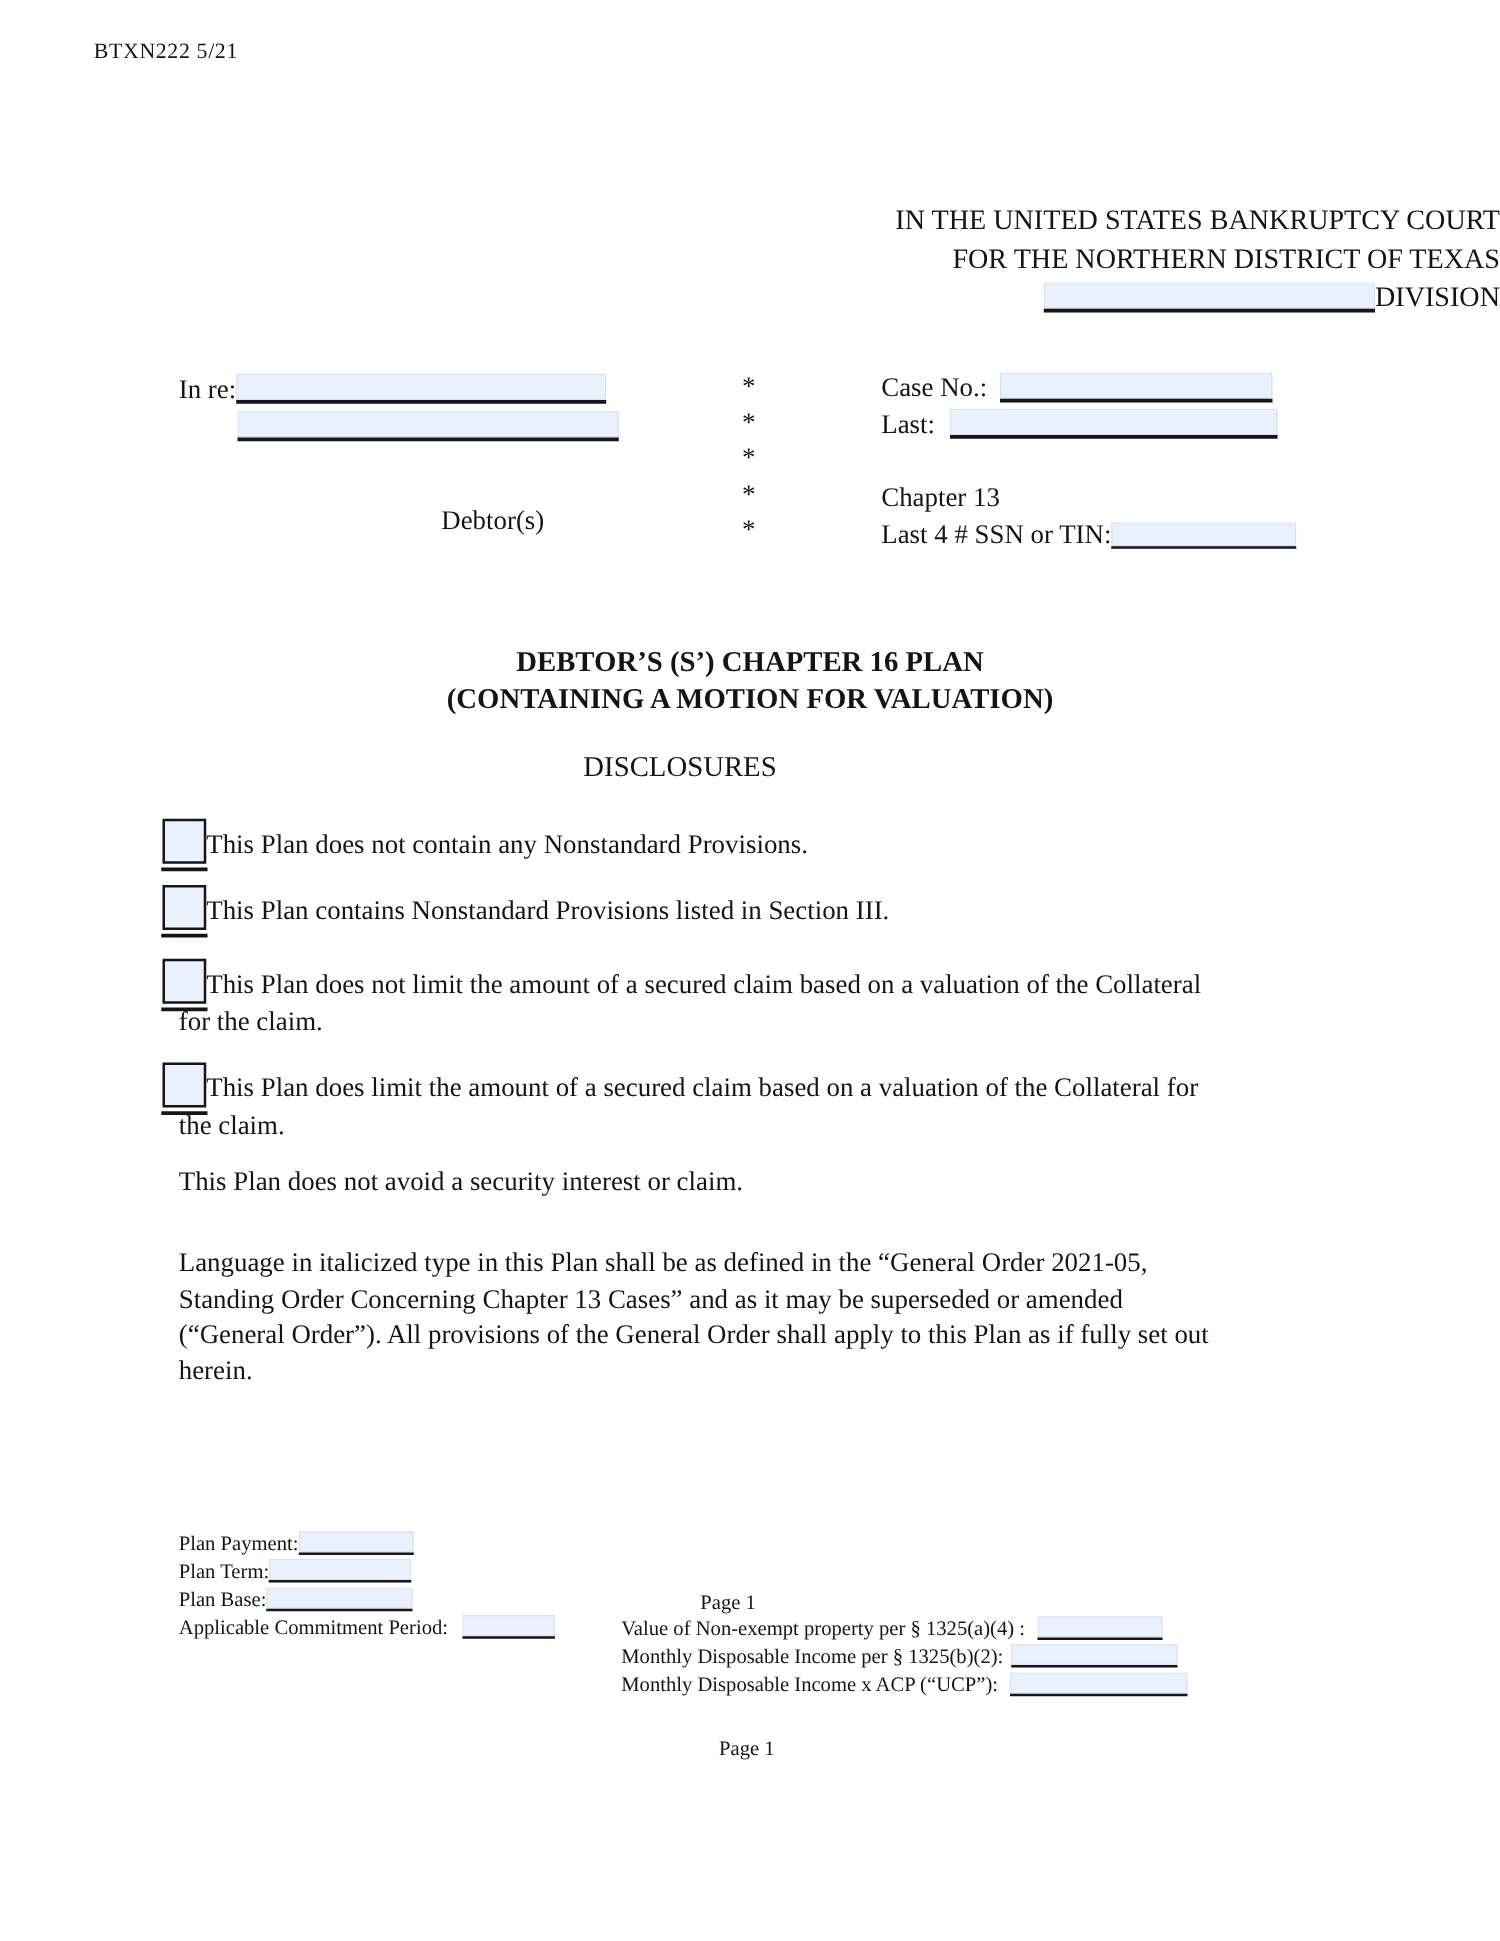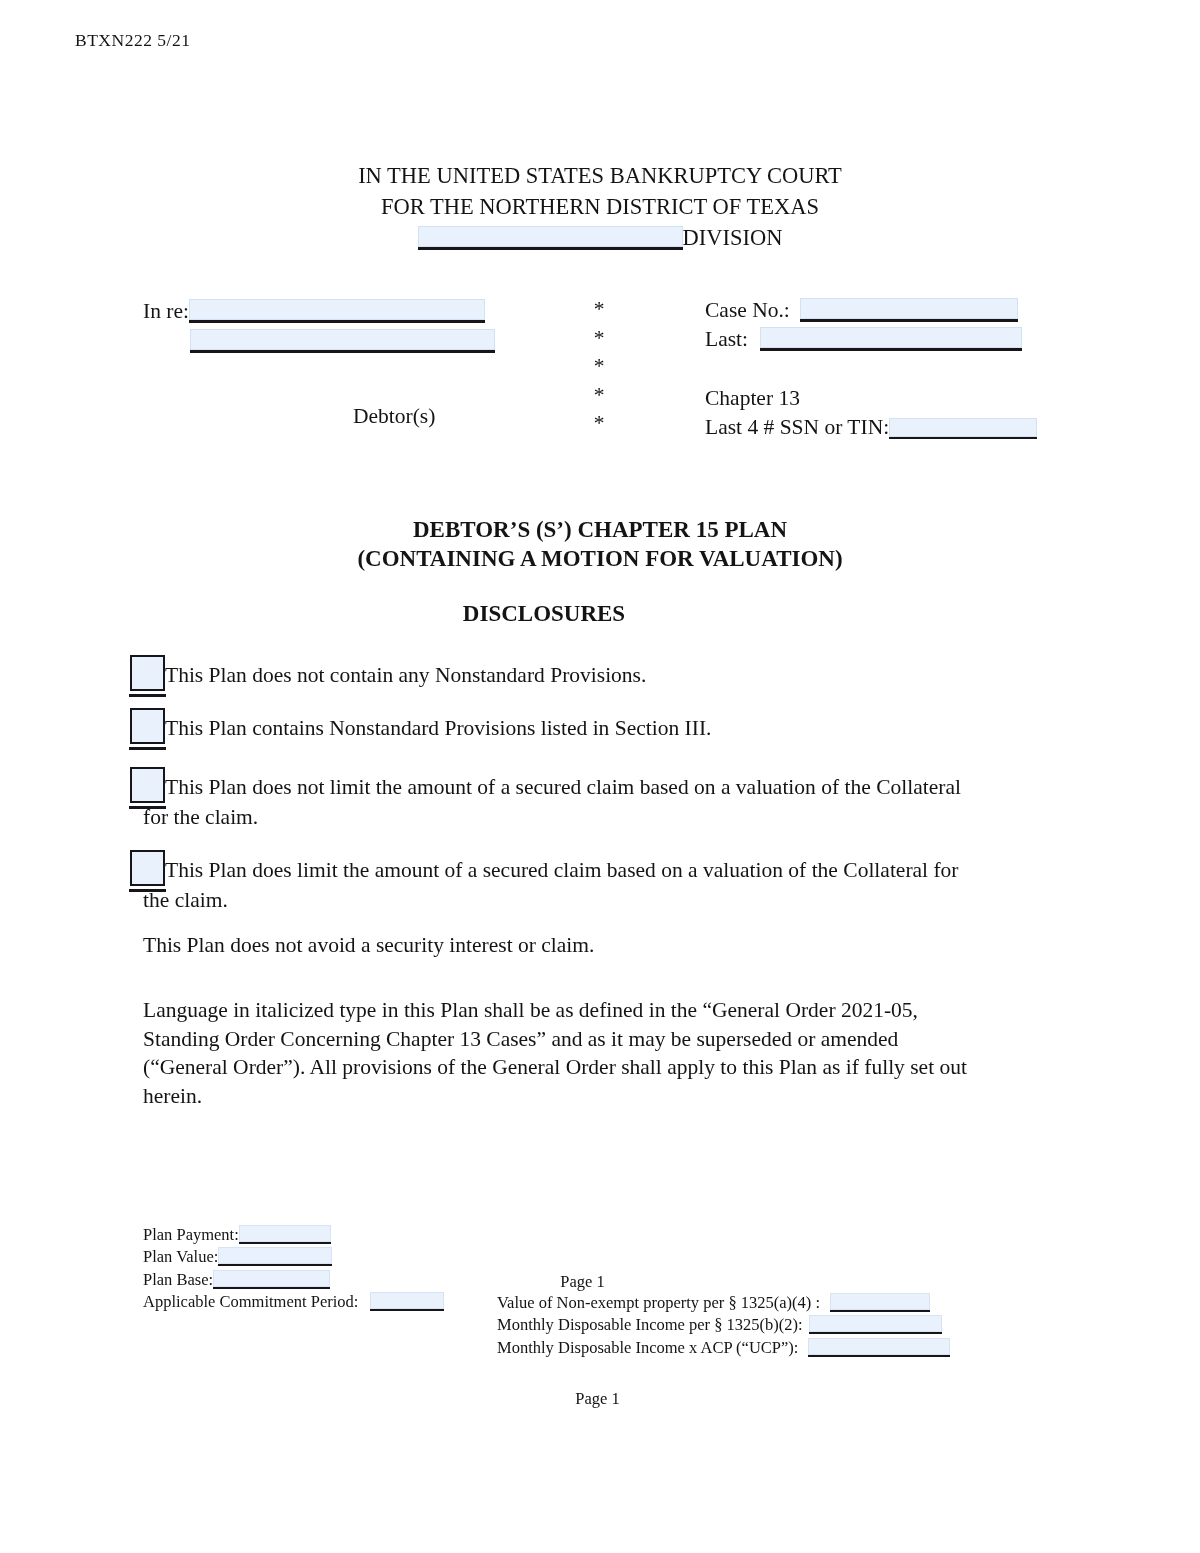--- a/index.html
+++ b/index.html
@@ -10,21 +10,21 @@
     background:#ffffff;
     font-family:"Liberation Serif","DejaVu Serif",serif;
     color:#141414;
     overflow:hidden;
   }
   .abs{position:absolute;}
   .it{}
 
   
   .form-code{left:75px;top:30px;font-size:17.5px;letter-spacing:.5px;}
-  .court-block{left:0;top:160px;width:1200px;text-align:center;font-size:22.5px;line-height:31px;}
+  .court-block{left:0;top:160px;width:1200px;text-align:right;font-size:22.5px;line-height:31px;}
 
   
   .field{
     display:inline-block;
     background:#e9f1fc;
     box-shadow:inset 0 0 0 1px #d2e2f5;
     border-bottom:3px solid #15151a;
     height:21px;
     vertical-align:-5px;
   }
@@ -39,21 +39,21 @@
   }
 
   
   .caption-left{left:143px;top:296px;font-size:21.5px;line-height:30px;}
   .debtors-label{left:353px;top:404px;font-size:21.5px;}
   .star-col{left:591px;top:295px;width:16px;text-align:center;font-size:21.5px;line-height:28.6px;}
   .caption-right{left:705px;top:296px;font-size:21.5px;line-height:29.3px;}
 
   
   .plan-title{left:0;top:515px;width:1200px;text-align:center;font-weight:bold;font-size:23px;line-height:29px;}
-  .disclosures-title{left:0;top:601px;width:1088px;text-align:center;font-weight:bold;font-size:23px;}
+  .disclosures-title{left:0;top:601px;width:1088px;text-align:center;font-weight:normal;font-size:23px;}
 
   
   .item{left:143px;width:940px;font-size:21.5px;line-height:29px;}
   .para{left:143px;width:930px;font-size:21.5px;line-height:28.6px;}
   .checkbox{
     display:inline-block;
     position:relative;
     width:31px;height:32px;
     background:#e9f2fc;
     border:2px solid #15151d;
@@ -106,41 +106,41 @@
 
   <div class="abs caption-right">
     <div><span>Case No.:</span><span class="field ml10" style="width:218px;"></span></div>
     <div><span>Last:</span><span class="field ml12" style="width:262px;"></span></div>
     <div>&nbsp;</div>
     <div><span>Chapter 13</span></div>
     <div><span>Last 4 # SSN or TIN:</span><span class="field thin" style="width:148px;"></span></div>
   </div>
 
   <div class="abs plan-title">
-    <div>DEBTOR’S (S’) CHAPTER 15 PLAN</div>
+    <div>DEBTOR’S (S’) CHAPTER 16 PLAN</div>
     <div>(CONTAINING A MOTION FOR VALUATION)</div>
   </div>
   <div class="abs disclosures-title">DISCLOSURES</div>
 
   <div class="abs item" style="top:655px;"><span class="checkbox"></span><span><span>This </span><span class="it">Plan</span><span> does not contain any </span><span class="it">Nonstandard Provisions</span><span>.</span></span></div>
 
   <div class="abs item" style="top:708px;"><span class="checkbox"></span><span><span>This </span><span class="it">Plan</span><span> contains </span><span class="it">Nonstandard Provisions</span><span> listed in Section III.</span></span></div>
 
   <div class="abs item" style="top:850px;"><span class="checkbox"></span><span><span>This </span><span class="it">Plan</span><span> does limit the amount of a secured claim based on a valuation of the </span><span class="it">Collateral</span><span> for</span><br><span>the claim.</span></span></div>
 
   <div class="abs item" style="top:767px;"><span class="checkbox"></span><span><span>This </span><span class="it">Plan</span><span> does not limit the amount of a secured claim based on a valuation of the </span><span class="it">Collateral</span><br><span>for the claim.</span></span></div>
 
   <div class="abs para" style="top:931px;"><span>This </span><span class="it">Plan</span><span> does not avoid a security interest or claim.</span></div>
   <div class="abs para" style="top:996px;"><span>Language in italicized type in this </span><span class="it">Plan</span><span> shall be as defined in the “General Order 2021-05,</span><br><span>Standing Order Concerning Chapter 13 Cases” and as it may be superseded or amended</span><br><span>(“General Order”). All provisions of the General Order shall apply to this </span><span class="it">Plan</span><span> as if fully set out</span><br><span>herein.</span></div>
 
   <div class="abs page-label-top">Page 1</div>
 
   <div class="abs footer-left">
     <div><span>Plan Payment:</span><span class="sfield" style="width:92px;"></span></div>
-    <div><span>Plan Value:</span><span class="sfield" style="width:114px;"></span></div>
+    <div><span>Plan Term:</span><span class="sfield" style="width:114px;"></span></div>
     <div><span>Plan Base:</span><span class="sfield" style="width:117px;"></span></div>
     <div><span>Applicable Commitment Period:</span><span class="sfield ml12" style="width:74px;"></span></div>
   </div>
 
   <div class="abs footer-right">
     <div><span>Value of Non-exempt property per § 1325(a)(4) :</span><span class="sfield ml10" style="width:100px;"></span></div>
     <div><span>Monthly Disposable Income per § 1325(b)(2):</span><span class="sfield ml6" style="width:133px;"></span></div>
     <div><span>Monthly Disposable Income x ACP (“UCP”):</span><span class="sfield ml10" style="width:142px;"></span></div>
   </div>
 

